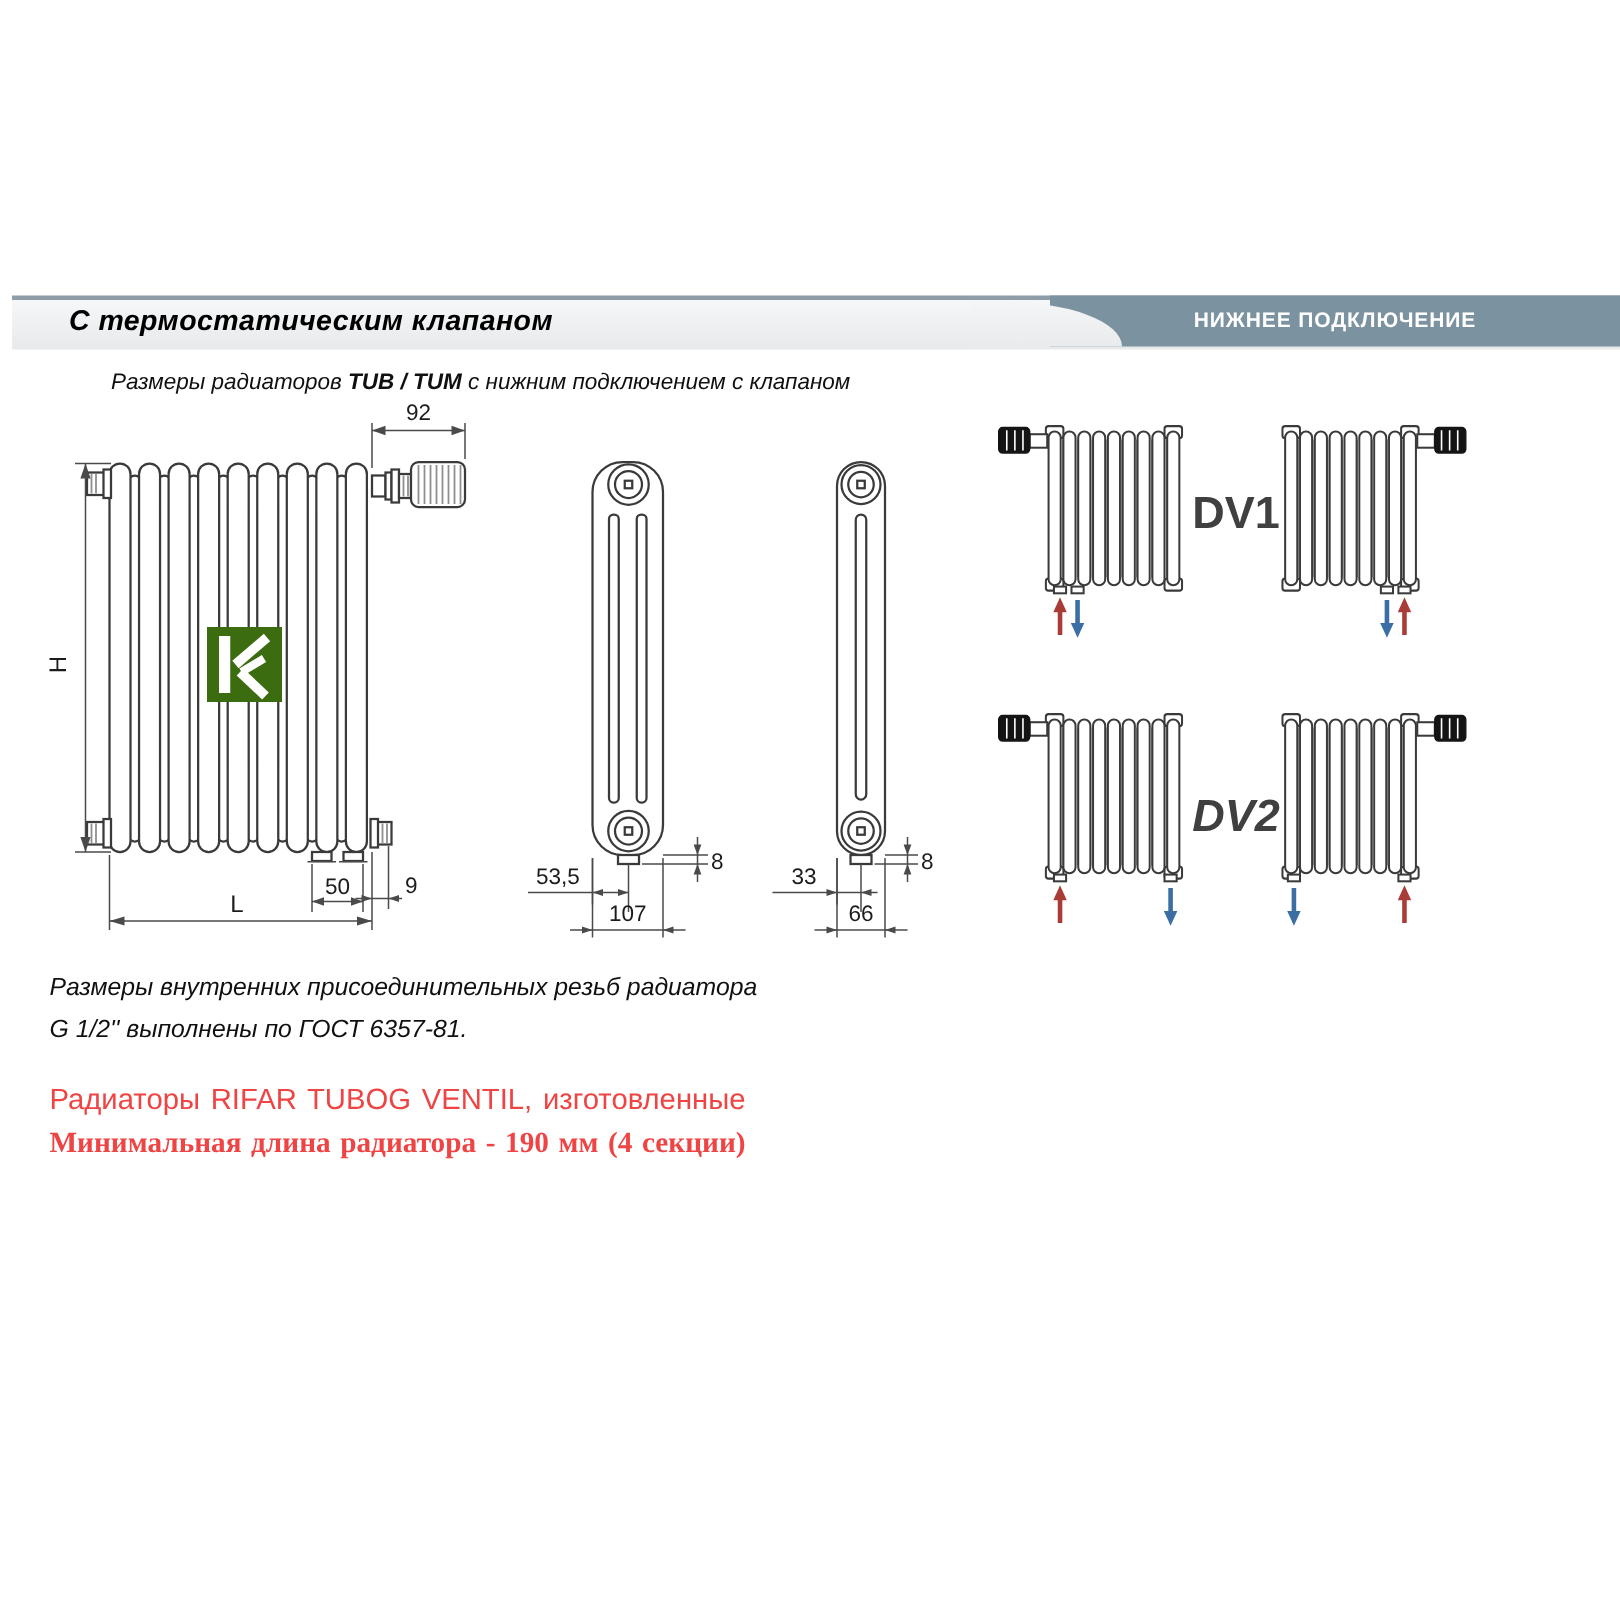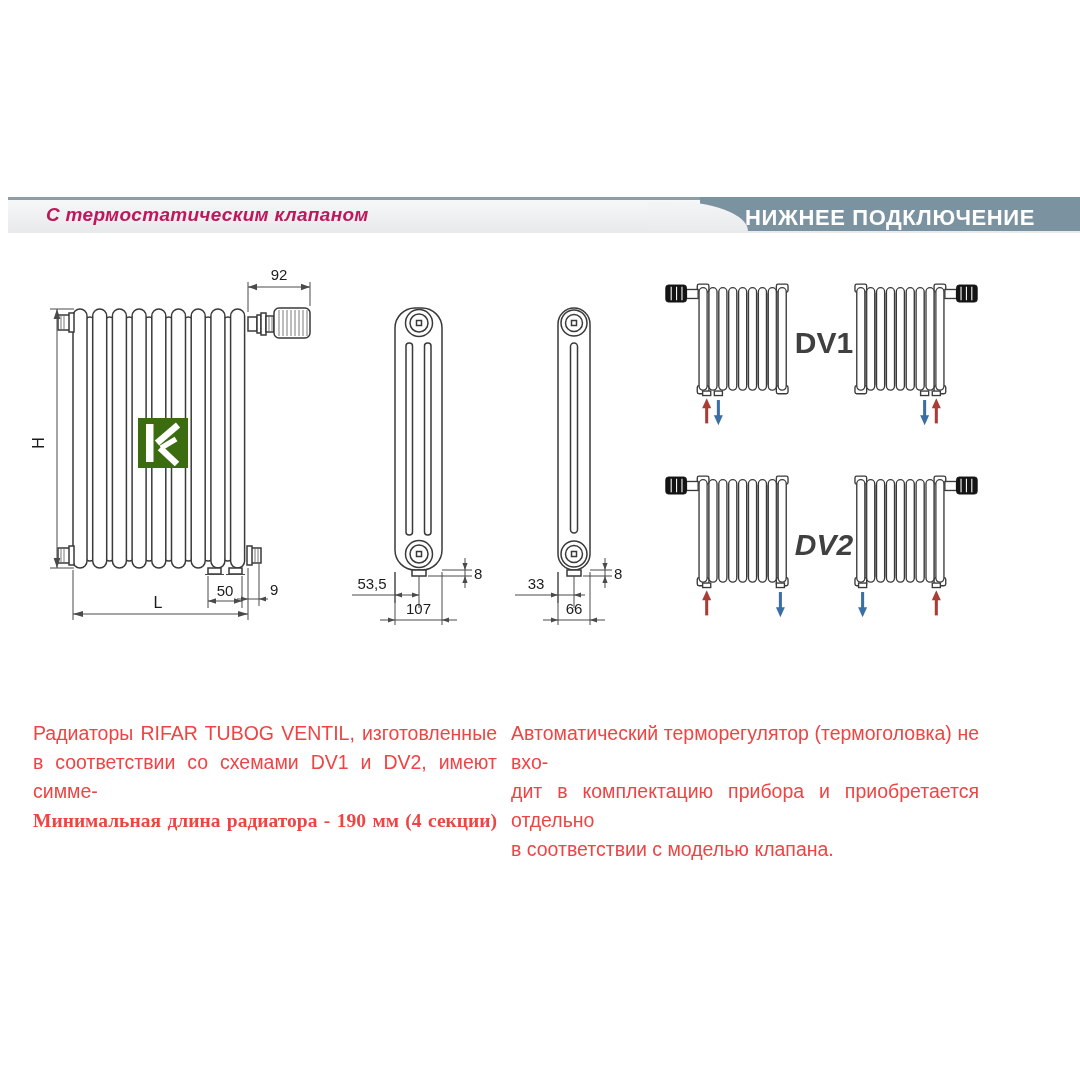--- a/index.html
+++ b/index.html
@@ -6,22 +6,22 @@
   #page{position:relative;width:1080px;height:1080px;background:#ffffff;overflow:hidden;
         font-family:"Liberation Sans",sans-serif;color:#1d1d1d;}
   .abs{position:absolute;}
 
   
   #hdr-line{left:8px;top:197px;width:1072px;height:3px;background:#8e9ea9;}
   #hdr-bar{left:8px;top:200px;width:1072px;height:33px;background:linear-gradient(#f6f7f8,#e7e9ea);}
   #hdr-slate{left:700px;top:197px;width:380px;height:34px;background:#7b92a0;}
   #hdr-curve{left:648px;top:201px;width:100px;height:30px;background:linear-gradient(#f4f5f6,#e9ebec);
              border-top-right-radius:80px 30px;}
-  #hdr-left-title{left:46px;top:204px;font-size:19px;font-weight:bold;font-style:italic;color:#be185d;letter-spacing:.3px;}
-  #hdr-right-title{left:700px;top:205px;width:380px;text-align:center;font-size:22px;font-weight:bold;color:#fff;letter-spacing:.6px;}
+  #hdr-left-title{left:46px;top:204px;font-size:19px;font-weight:bold;font-style:italic;color:#000000;letter-spacing:.3px;}
+  #hdr-right-title{left:700px;top:205px;width:380px;text-align:center;font-size:14px;font-weight:bold;color:#fff;letter-spacing:.6px;}
 
   #caption{left:74px;top:246px;font-size:15px;font-style:italic;color:#101010;}
   #caption b{font-weight:bold;}
 
   
   svg{display:block;}
   .ln{fill:#fff;stroke:#3a3a3a;stroke-width:1.5;}
   .dk{fill:#141414;stroke:#141414;}
   .dim{stroke:#4a4a4a;stroke-width:1;fill:none;}
   .ar{fill:#4a4a4a;stroke:none;}
@@ -47,20 +47,21 @@
 
 <div id="page">
 
   <div class="abs" id="hdr-line"></div>
   <div class="abs" id="hdr-bar"></div>
   <div class="abs" id="hdr-slate"></div>
   <div class="abs" id="hdr-curve"></div>
   <div class="abs" id="hdr-left-title">С термостатическим клапаном</div>
   <div class="abs" id="hdr-right-title">НИЖНЕЕ ПОДКЛЮЧЕНИЕ</div>
 
+  <div class="abs" id="caption"><span>Размеры радиаторов </span><b>TUB / TUM</b><span> с нижним подключением с клапаном</span></div>
 
   <svg class="abs" id="front" style="left:30px;top:268px;" width="300" height="365" viewBox="0 0 300 365">
     <g id="front-back-tubes">
         <rect class="ln" x="55.4" y="49" width="9" height="244" rx="4.5"></rect>
         <rect class="ln" x="75.1" y="49" width="9" height="244" rx="4.5"></rect>
         <rect class="ln" x="94.8" y="49" width="9" height="244" rx="4.5"></rect>
         <rect class="ln" x="114.5" y="49" width="9" height="244" rx="4.5"></rect>
         <rect class="ln" x="134.2" y="49" width="9" height="244" rx="4.5"></rect>
         <rect class="ln" x="153.9" y="49" width="9" height="244" rx="4.5"></rect>
         <rect class="ln" x="173.6" y="49" width="9" height="244" rx="4.5"></rect>
@@ -389,25 +390,23 @@
       <line x1="15" y1="12" x2="15" y2="27" stroke="#fff" stroke-width="1.2"></line>
       <line x1="21" y1="12" x2="21" y2="27" stroke="#fff" stroke-width="1.2"></line>
       <rect x="44" y="128" width="9" height="5" class="ln"></rect>
       <line x1="48.5" y1="164" x2="48.5" y2="146" stroke="#a93c36" stroke-width="3.4"></line>
       <polygon points="48.5,136 43.5,147 53.5,147" fill="#a93c36"></polygon>
       <rect x="126" y="128" width="9" height="5" class="ln"></rect>
       <line x1="130.5" y1="138" x2="130.5" y2="156" stroke="#3a6ea5" stroke-width="3.4"></line>
       <polygon points="130.5,166 125.5,155 135.5,155" fill="#3a6ea5"></polygon>
     </svg>
 
+  <div class="abs" id="note">
+    <div>Размеры внутренних присоединительных резьб радиатора</div>
+    <div>G 1/2'' выполнены по ГОСТ 6357-81.</div>
+  </div>
 
   <div class="abs col" id="col-left">
     <div class="tl just">Радиаторы RIFAR TUBOG VENTIL, изготовленные</div>
-    <div class="tl just">в соответствии со схемами DV1 и DV2, имеют симме-</div>
     <div class="tl just bold">Минимальная длина радиатора - 190 мм (4 секции)</div>
   </div>
-  <div class="abs col" id="col-right">
-    <div class="tl just">Автоматический терморегулятор (термоголовка) не вхо-</div>
-    <div class="tl just">дит в комплектацию прибора и приобретается отдельно</div>
-    <div class="tl">в соответствии с моделью клапана.</div>
-  </div>
 
 </div>
 
 </body></html>

